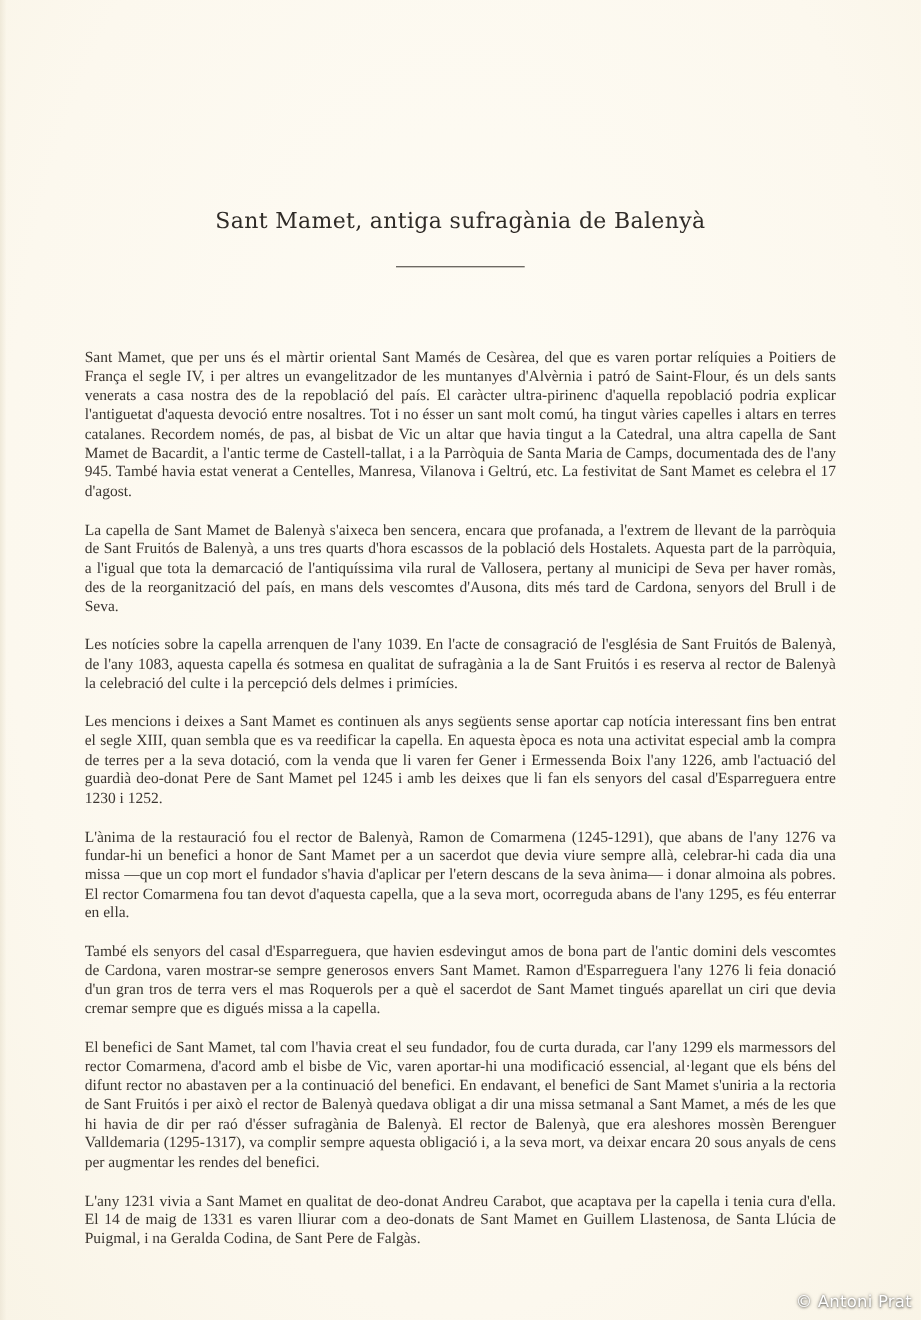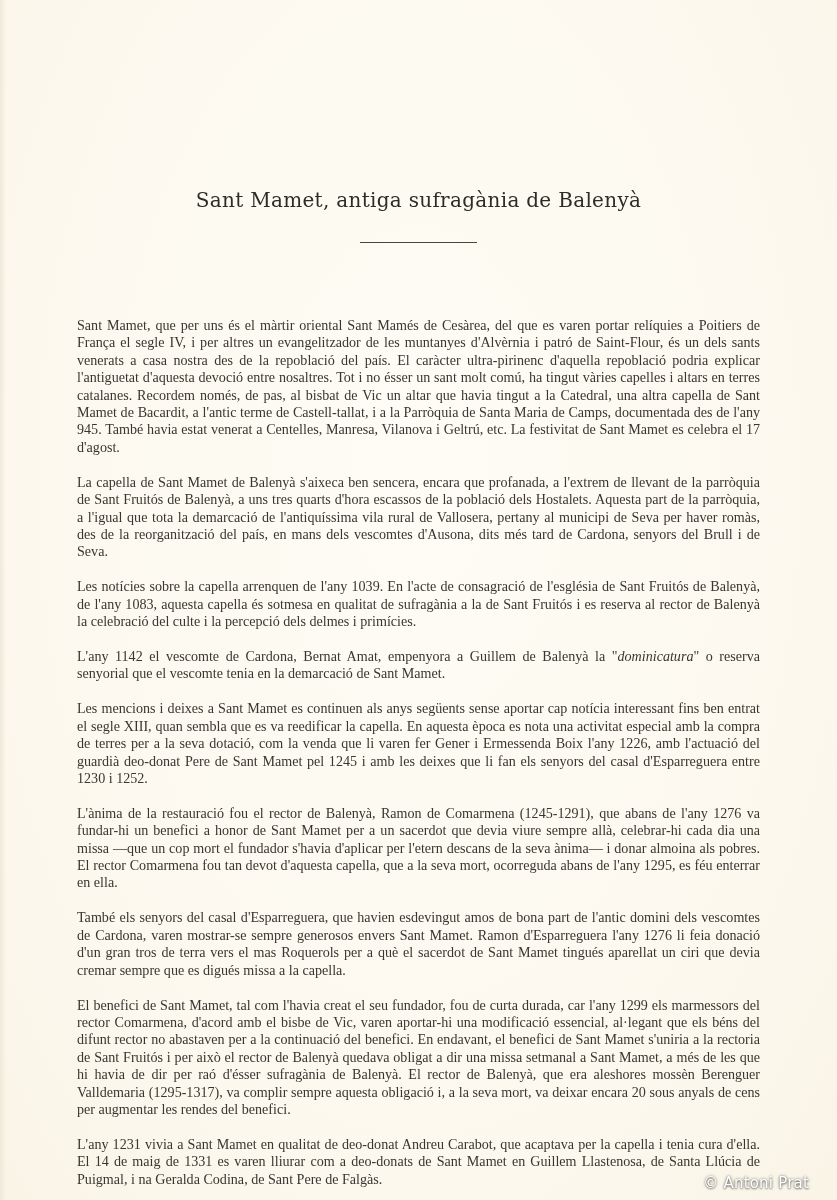--- a/index.html
+++ b/index.html
@@ -58,21 +58,21 @@
       line-height: 17.4px;
       color: #3a3530;
     }
     .body-text p {
       margin: 0 0 17.5px 0;
       text-align: justify;
       text-align-last: left;
     }
     .watermark {
       position: absolute;
-      right: 28px;
+      right: 8px;
       bottom: 8px;
       font-family: "DejaVu Sans", sans-serif;
       font-size: 15px;
       color: #ffffff;
       text-shadow: 0 0 3px rgba(0,0,0,0.55), 0 1px 2px rgba(0,0,0,0.45);
       letter-spacing: 0.2px;
     }
     em { font-style: italic; }
   </style>
 </head>
@@ -81,21 +81,20 @@
 <div class="page">
   <div class="left-edge"></div>
 
   <h1 class="title">Sant Mamet, antiga sufragània de Balenyà</h1>
   <div class="title-rule"></div>
 
   <div class="body-text">
     <p>Sant Mamet, que per uns és el màrtir oriental Sant Mamés de Cesàrea, del que es varen portar relíquies a Poitiers de França el segle IV, i per altres un evangelitzador de les muntanyes d'Alvèrnia i patró de Saint-Flour, és un dels sants venerats a casa nostra des de la repoblació del país. El caràcter ultra-pirinenc d'aquella repoblació podria explicar l'antiguetat d'aquesta devoció entre nosaltres. Tot i no ésser un sant molt comú, ha tingut vàries capelles i altars en terres catalanes. Recordem només, de pas, al bisbat de Vic un altar que havia tingut a la Catedral, una altra capella de Sant Mamet de Bacardit, a l'antic terme de Castell-tallat, i a la Parròquia de Santa Maria de Camps, documentada des de l'any 945. També havia estat venerat a Centelles, Manresa, Vilanova i Geltrú, etc. La festivitat de Sant Mamet es celebra el 17 d'agost.</p>
     <p>La capella de Sant Mamet de Balenyà s'aixeca ben sencera, encara que profanada, a l'extrem de llevant de la parròquia de Sant Fruitós de Balenyà, a uns tres quarts d'hora escassos de la població dels Hostalets. Aquesta part de la parròquia, a l'igual que tota la demarcació de l'antiquíssima vila rural de Vallosera, pertany al municipi de Seva per haver romàs, des de la reorganització del país, en mans dels vescomtes d'Ausona, dits més tard de Cardona, senyors del Brull i de Seva.</p>
     <p>Les notícies sobre la capella arrenquen de l'any 1039. En l'acte de consagració de l'església de Sant Fruitós de Balenyà, de l'any 1083, aquesta capella és sotmesa en qualitat de sufragània a la de Sant Fruitós i es reserva al rector de Balenyà la celebració del culte i la percepció dels delmes i primícies.</p>
-    <p><span>L'any 1142 el vescomte de Cardona, Bernat Amat, empenyora a Guillem de Balenyà la "</span><em>dominicatura</em><span>" o reserva senyorial que el vescomte tenia en la demarcació de Sant Mamet.</span></p>
     <p>Les mencions i deixes a Sant Mamet es continuen als anys següents sense aportar cap notícia interessant fins ben entrat el segle XIII, quan sembla que es va reedificar la capella. En aquesta època es nota una activitat especial amb la compra de terres per a la seva dotació, com la venda que li varen fer Gener i Ermessenda Boix l'any 1226, amb l'actuació del guardià deo-donat Pere de Sant Mamet pel 1245 i amb les deixes que li fan els senyors del casal d'Esparreguera entre 1230 i 1252.</p>
     <p>L'ànima de la restauració fou el rector de Balenyà, Ramon de Comarmena (1245-1291), que abans de l'any 1276 va fundar-hi un benefici a honor de Sant Mamet per a un sacerdot que devia viure sempre allà, celebrar-hi cada dia una missa —que un cop mort el fundador s'havia d'aplicar per l'etern descans de la seva ànima— i donar almoina als pobres. El rector Comarmena fou tan devot d'aquesta capella, que a la seva mort, ocorreguda abans de l'any 1295, es féu enterrar en ella.</p>
     <p>També els senyors del casal d'Esparreguera, que havien esdevingut amos de bona part de l'antic domini dels vescomtes de Cardona, varen mostrar-se sempre generosos envers Sant Mamet. Ramon d'Esparreguera l'any 1276 li feia donació d'un gran tros de terra vers el mas Roquerols per a què el sacerdot de Sant Mamet tingués aparellat un ciri que devia cremar sempre que es digués missa a la capella.</p>
     <p>El benefici de Sant Mamet, tal com l'havia creat el seu fundador, fou de curta durada, car l'any 1299 els marmessors del rector Comarmena, d'acord amb el bisbe de Vic, varen aportar-hi una modificació essencial, al·legant que els béns del difunt rector no abastaven per a la continuació del benefici. En endavant, el benefici de Sant Mamet s'uniria a la rectoria de Sant Fruitós i per això el rector de Balenyà quedava obligat a dir una missa setmanal a Sant Mamet, a més de les que hi havia de dir per raó d'ésser sufragània de Balenyà. El rector de Balenyà, que era aleshores mossèn Berenguer Valldemaria (1295-1317), va complir sempre aquesta obligació i, a la seva mort, va deixar encara 20 sous anyals de cens per augmentar les rendes del benefici.</p>
     <p>L'any 1231 vivia a Sant Mamet en qualitat de deo-donat Andreu Carabot, que acaptava per la capella i tenia cura d'ella. El 14 de maig de 1331 es varen lliurar com a deo-donats de Sant Mamet en Guillem Llastenosa, de Santa Llúcia de Puigmal, i na Geralda Codina, de Sant Pere de Falgàs.</p>
 
   </div>
 
   <div class="watermark">© Antoni Prat</div>
 </div>

